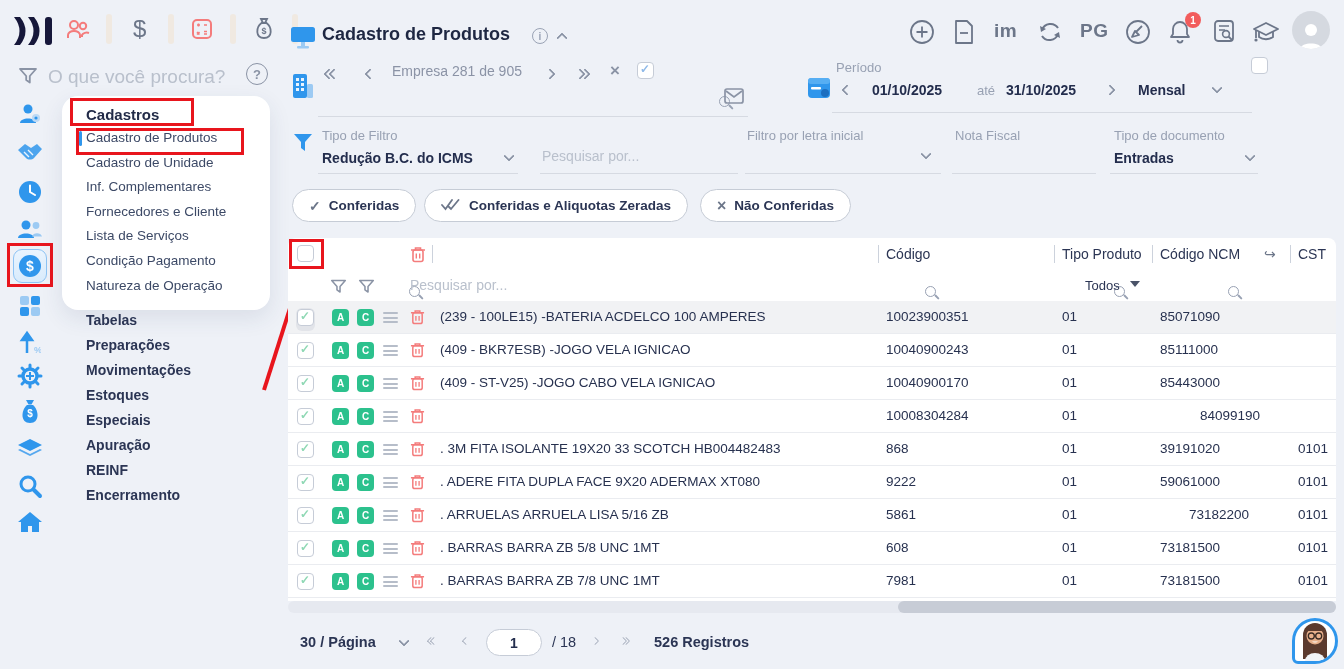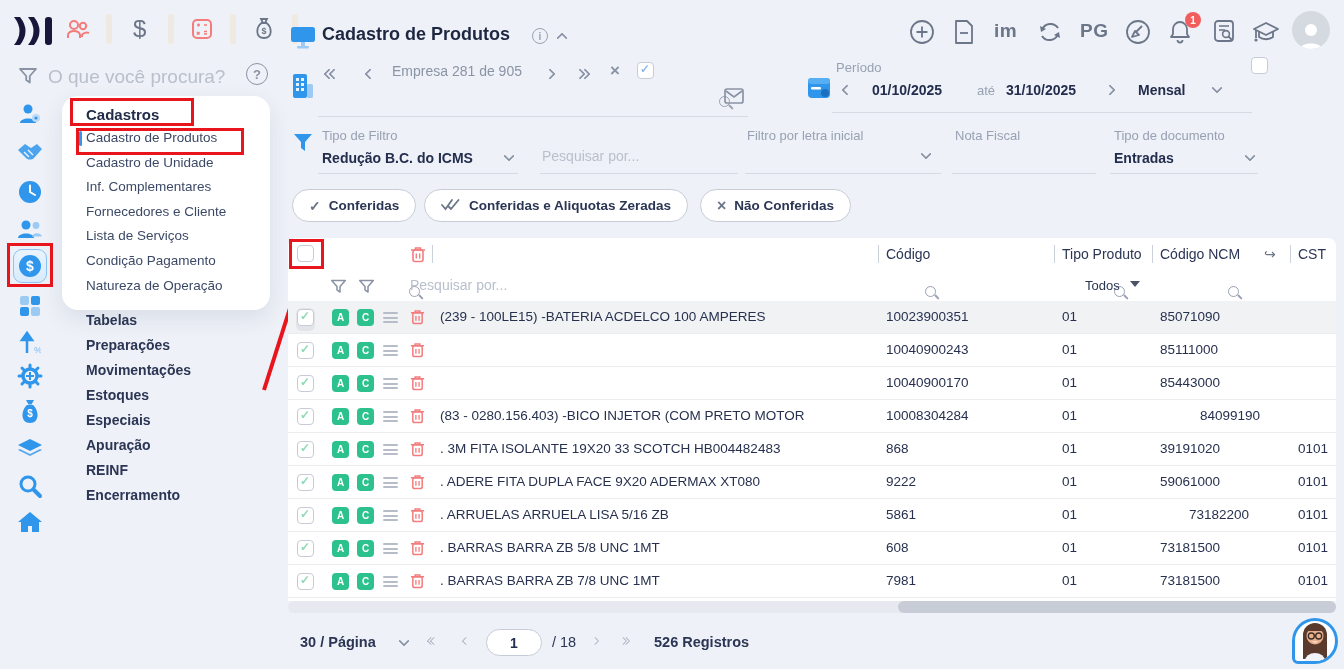--- a/index.html
+++ b/index.html
@@ -487,20 +487,21 @@
             <span></span>
             <span></span>
           </span>
       <span class="abs" style="left:122px; top:8px;">
         <svg width="15" height="16" viewBox="0 0 16 17">
               <path d="M1 4 h14 M5.5 4 V2 h5 v2" fill="none" stroke="#f47c7c" stroke-width="1.6"></path>
               <rect x="3" y="4" width="10" height="11.5" rx="2" fill="none" stroke="#f47c7c" stroke-width="1.6"></rect>
               <path d="M6.3 7.5 v5 M9.7 7.5 v5" stroke="#f47c7c" stroke-width="1.4"></path>
             </svg>
       </span>
+      <span class="cell" style="left:152px;">(409 - BKR7ESB) -JOGO VELA IGNICAO</span>
       <span class="cell" style="left:598px;">10040900243</span>
       <span class="cell" style="left:774px;">01</span>
       <span class="cell" style="left:872px;">85111000</span>
       <span class="cell" style="left:1010px;"></span>
     </div>
 
     <div class="trow" style="top: 129px;">
       <span class="rowcb cbwrap"><span class="cbx checked"></span></span>
       <span class="abadge" style="left:44px;">A</span>
       <span class="abadge" style="left:69px;">C</span>
@@ -509,20 +510,21 @@
             <span></span>
             <span></span>
           </span>
       <span class="abs" style="left:122px; top:8px;">
         <svg width="15" height="16" viewBox="0 0 16 17">
               <path d="M1 4 h14 M5.5 4 V2 h5 v2" fill="none" stroke="#f47c7c" stroke-width="1.6"></path>
               <rect x="3" y="4" width="10" height="11.5" rx="2" fill="none" stroke="#f47c7c" stroke-width="1.6"></rect>
               <path d="M6.3 7.5 v5 M9.7 7.5 v5" stroke="#f47c7c" stroke-width="1.4"></path>
             </svg>
       </span>
+      <span class="cell" style="left:152px;">(409 - ST-V25) -JOGO CABO VELA IGNICAO</span>
       <span class="cell" style="left:598px;">10040900170</span>
       <span class="cell" style="left:774px;">01</span>
       <span class="cell" style="left:872px;">85443000</span>
       <span class="cell" style="left:1010px;"></span>
     </div>
 
     <div class="trow" style="top: 162px;">
       <span class="rowcb cbwrap"><span class="cbx checked"></span></span>
       <span class="abadge" style="left:44px;">A</span>
       <span class="abadge" style="left:69px;">C</span>
@@ -531,21 +533,20 @@
             <span></span>
             <span></span>
           </span>
       <span class="abs" style="left:122px; top:8px;">
         <svg width="15" height="16" viewBox="0 0 16 17">
               <path d="M1 4 h14 M5.5 4 V2 h5 v2" fill="none" stroke="#f47c7c" stroke-width="1.6"></path>
               <rect x="3" y="4" width="10" height="11.5" rx="2" fill="none" stroke="#f47c7c" stroke-width="1.6"></rect>
               <path d="M6.3 7.5 v5 M9.7 7.5 v5" stroke="#f47c7c" stroke-width="1.4"></path>
             </svg>
       </span>
-      <span class="cell" style="left:152px;">(83 - 0280.156.403) -BICO INJETOR (COM PRETO MOTOR</span>
       <span class="cell" style="left:598px;">10008304284</span>
       <span class="cell" style="left:774px;">01</span>
       <span class="cell" style="left:912px;">84099190</span>
       <span class="cell" style="left:1010px;"></span>
     </div>
 
     <div class="trow" style="top: 195px;">
       <span class="rowcb cbwrap"><span class="cbx checked"></span></span>
       <span class="abadge" style="left:44px;">A</span>
       <span class="abadge" style="left:69px;">C</span>

